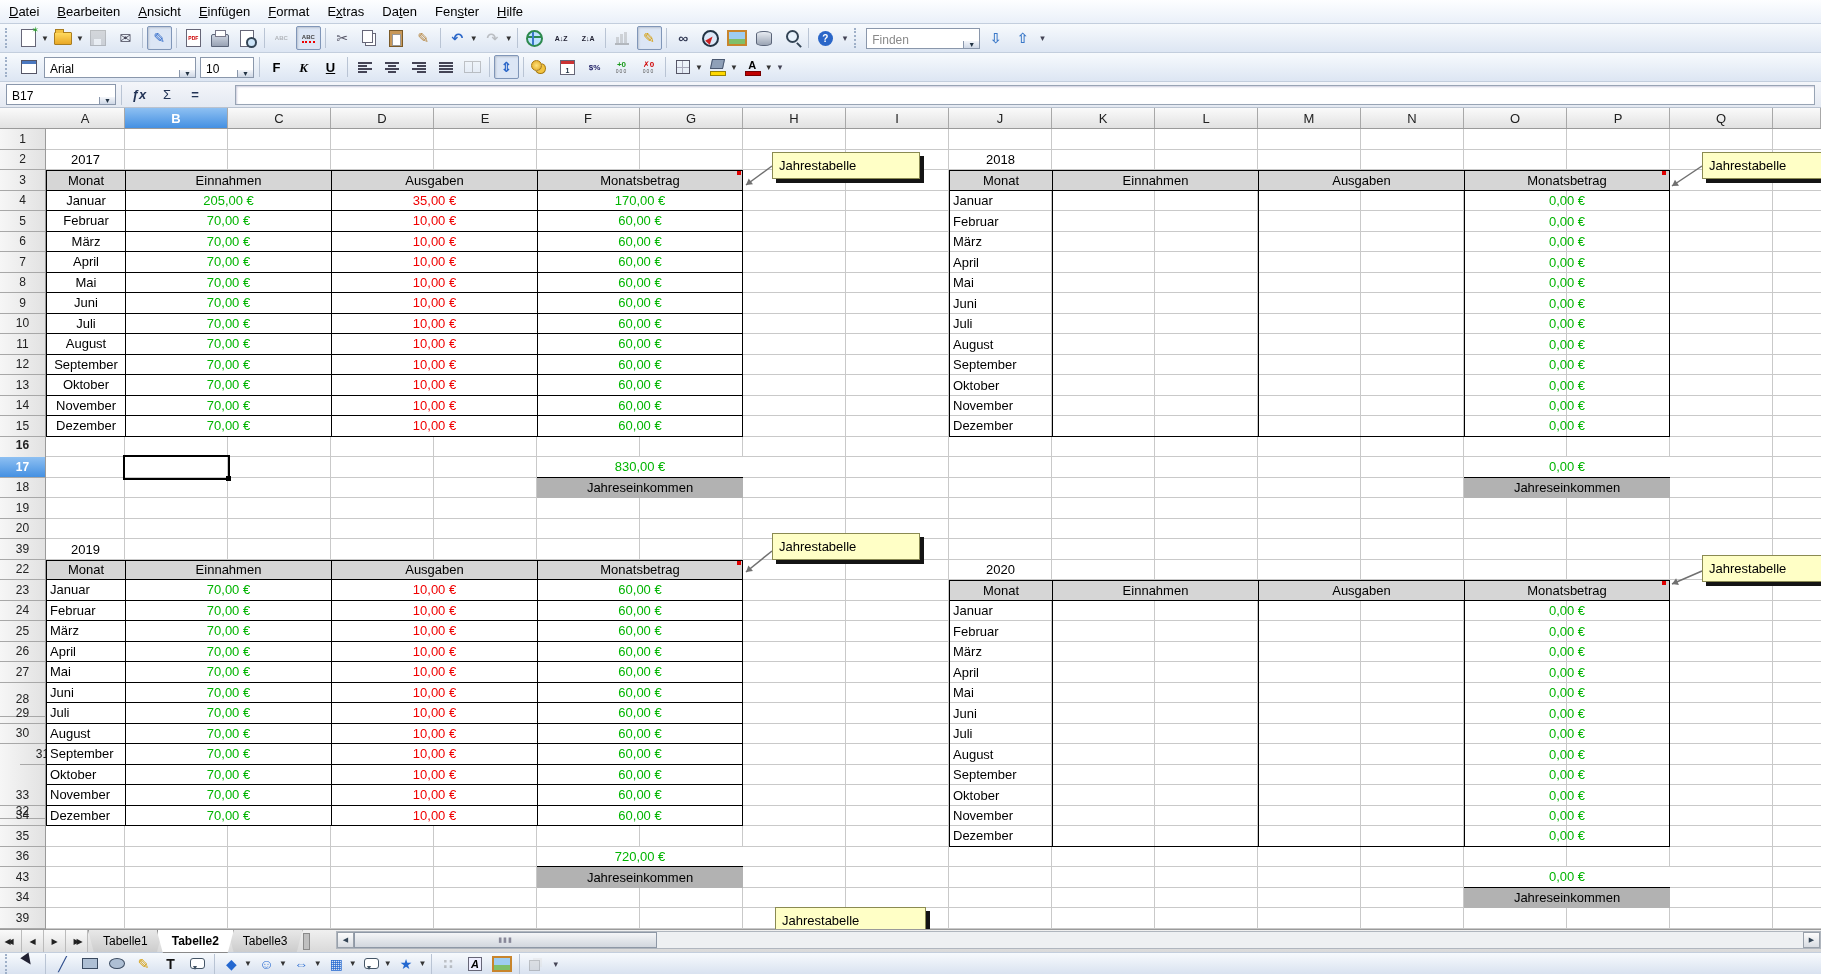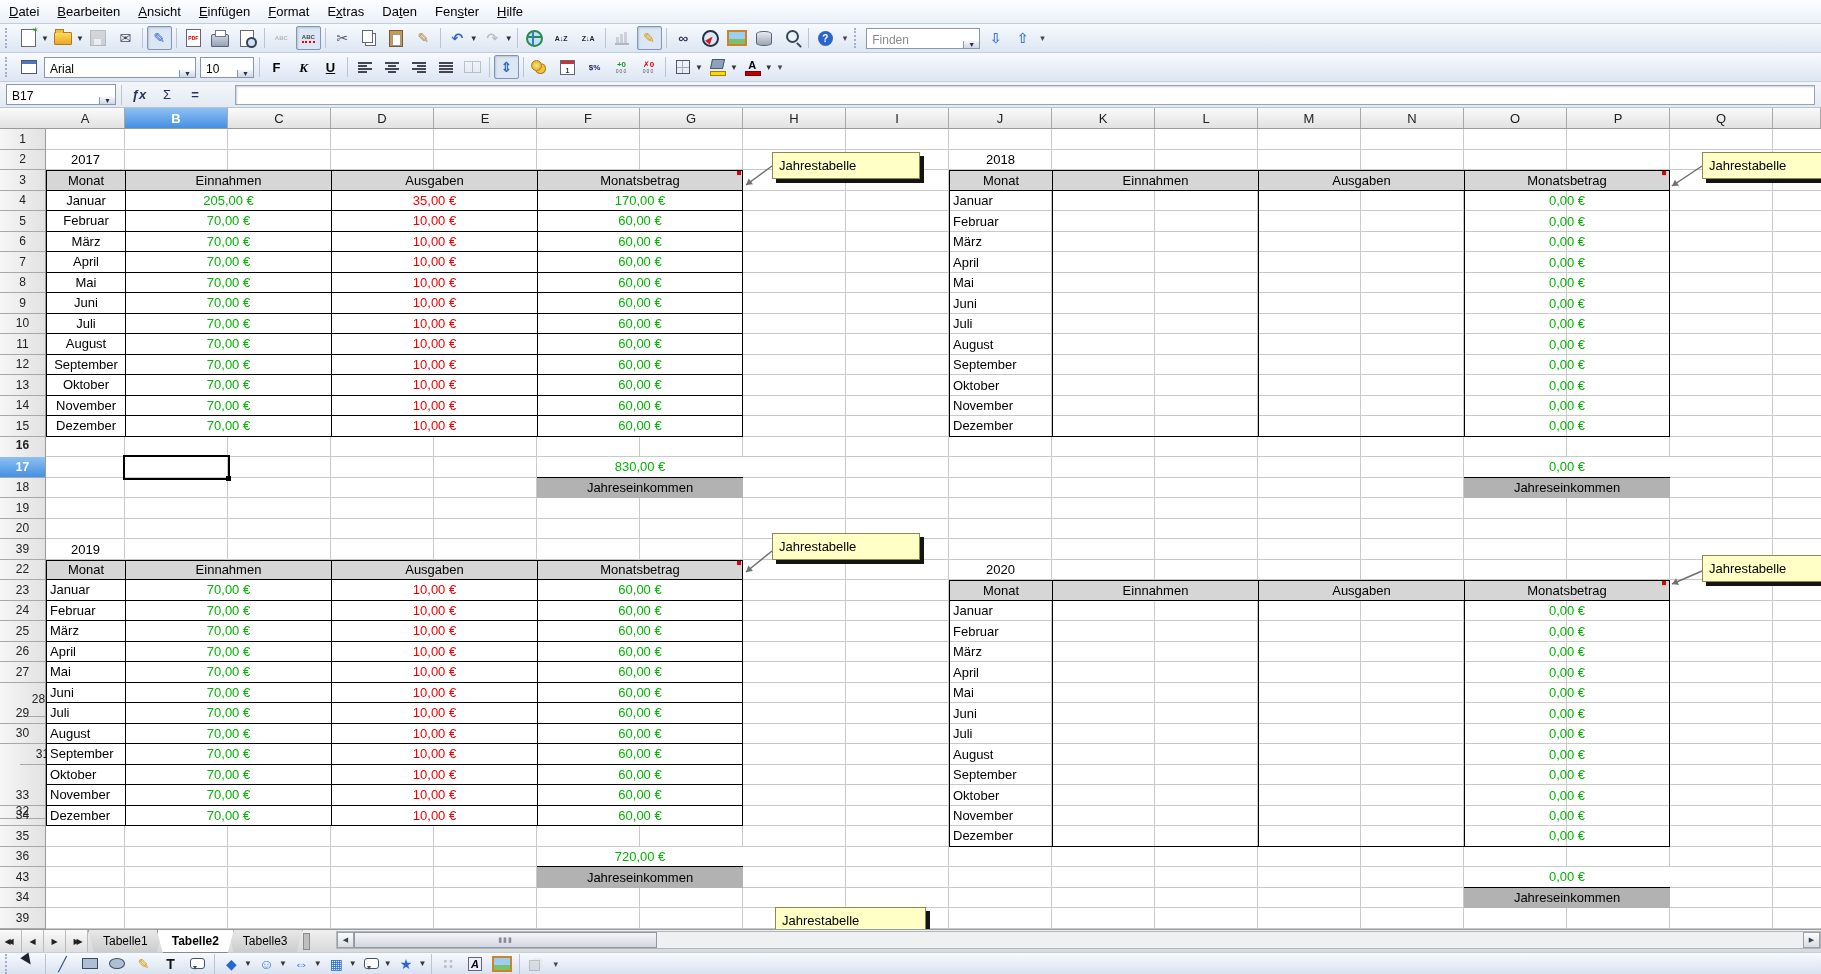--- a/index.html
+++ b/index.html
@@ -407,21 +407,21 @@
       <div class="rowhdr" style="top: 348.5px; height: 20.5px;">18</div>
       <div class="rowhdr" style="top: 369px; height: 20.5px;">19</div>
       <div class="rowhdr" style="top: 389.5px; height: 20.5px;">20</div>
       <div class="rowhdr" style="top: 410px; height: 20.5px;">39</div>
       <div class="rowhdr" style="top: 430.5px; height: 20.5px;">22</div>
       <div class="rowhdr" style="top: 451px; height: 20.5px;">23</div>
       <div class="rowhdr" style="top: 471.5px; height: 20.5px;">24</div>
       <div class="rowhdr" style="top: 492px; height: 20.5px;">25</div>
       <div class="rowhdr" style="top: 512.5px; height: 20.5px;">26</div>
       <div class="rowhdr" style="top: 533px; height: 20.5px;">27</div>
-      <div class="rowhdr" style="top: 553.5px; height: 34px; margin-left: 16px;">28</div>
+      <div class="rowhdr" style="top: 553.5px; height: 34px;">28</div>
       <div class="rowhdr" style="top: 574px; height: 20.5px;">29</div>
       <div class="rowhdr" style="top: 594.5px; height: 20.5px;">30</div>
       <div class="rowhdr" style="top: 615px; height: 20.5px; margin-left: 20px;">31</div>
       <div class="rowhdr" style="top: 674px; height: 16px;">32</div>
       <div class="rowhdr" style="top: 656px; height: 20.5px;">33</div>
       <div class="rowhdr" style="top: 676.5px; height: 20.5px;">34</div>
       <div class="rowhdr" style="top: 697px; height: 20.5px;">35</div>
       <div class="rowhdr" style="top: 717.5px; height: 20.5px;">36</div>
       <div class="rowhdr" style="top: 738px; height: 20.5px;">43</div>
       <div class="rowhdr" style="top: 758.5px; height: 20.5px;">34</div>

